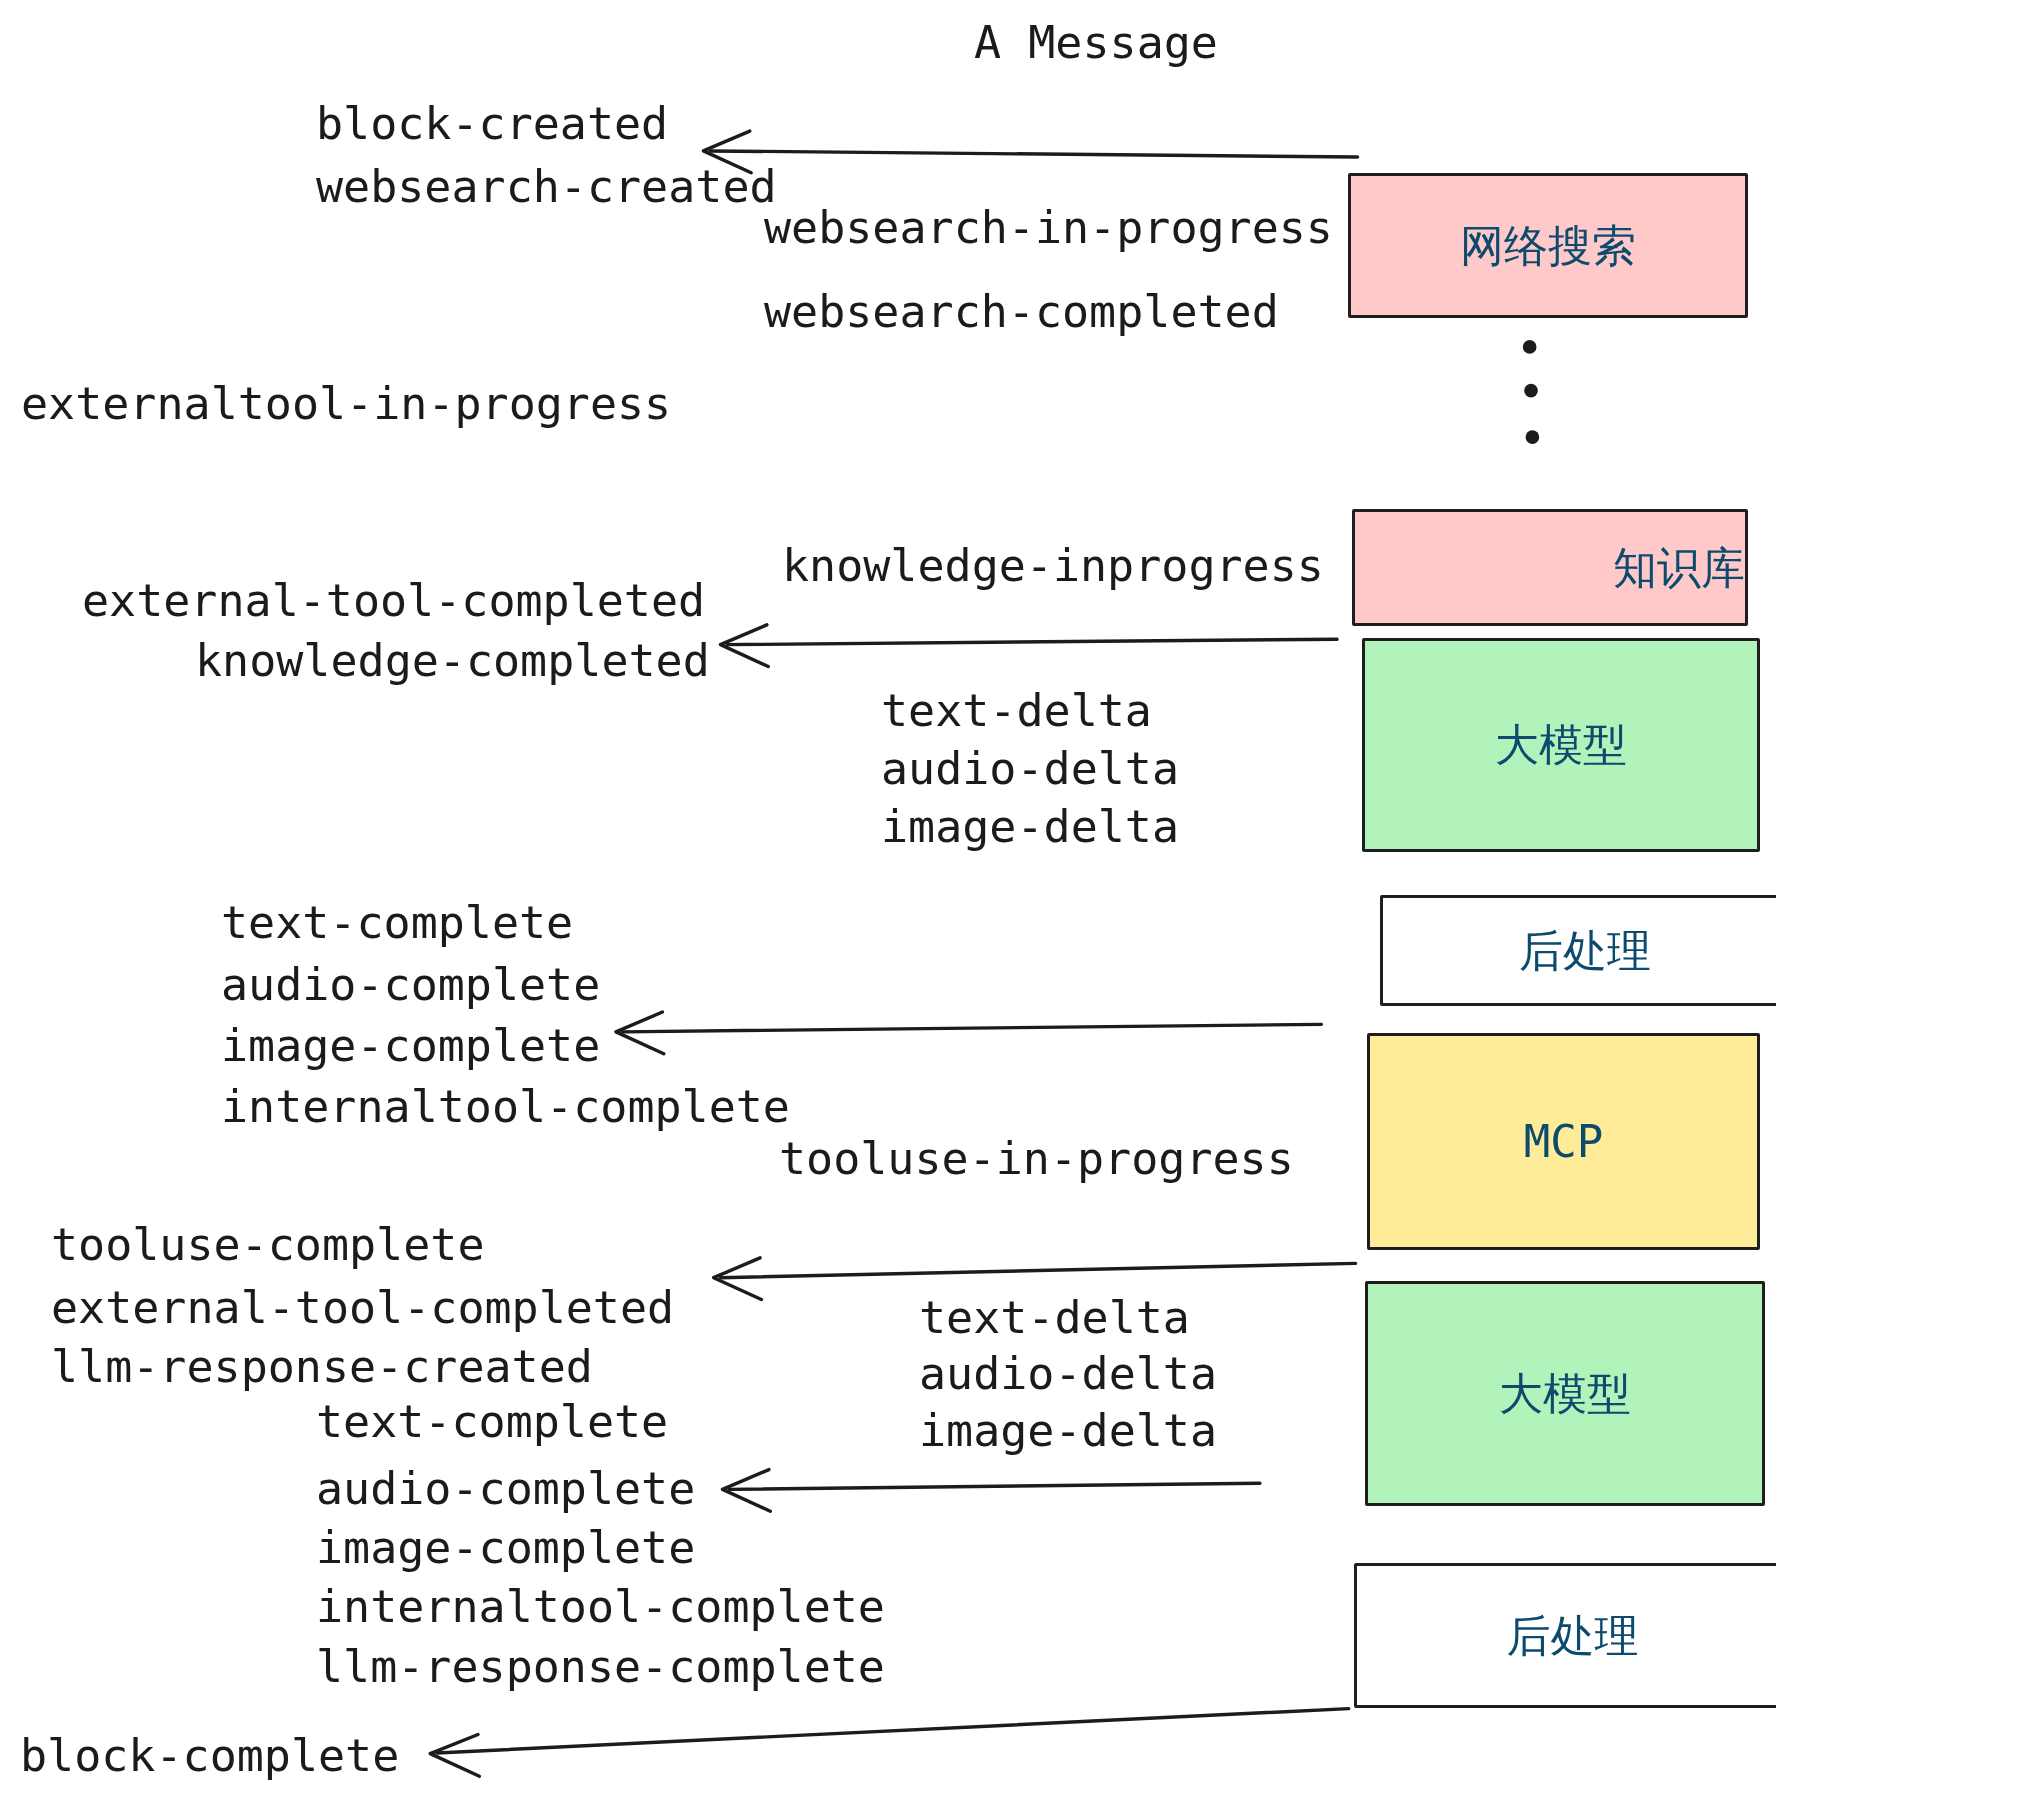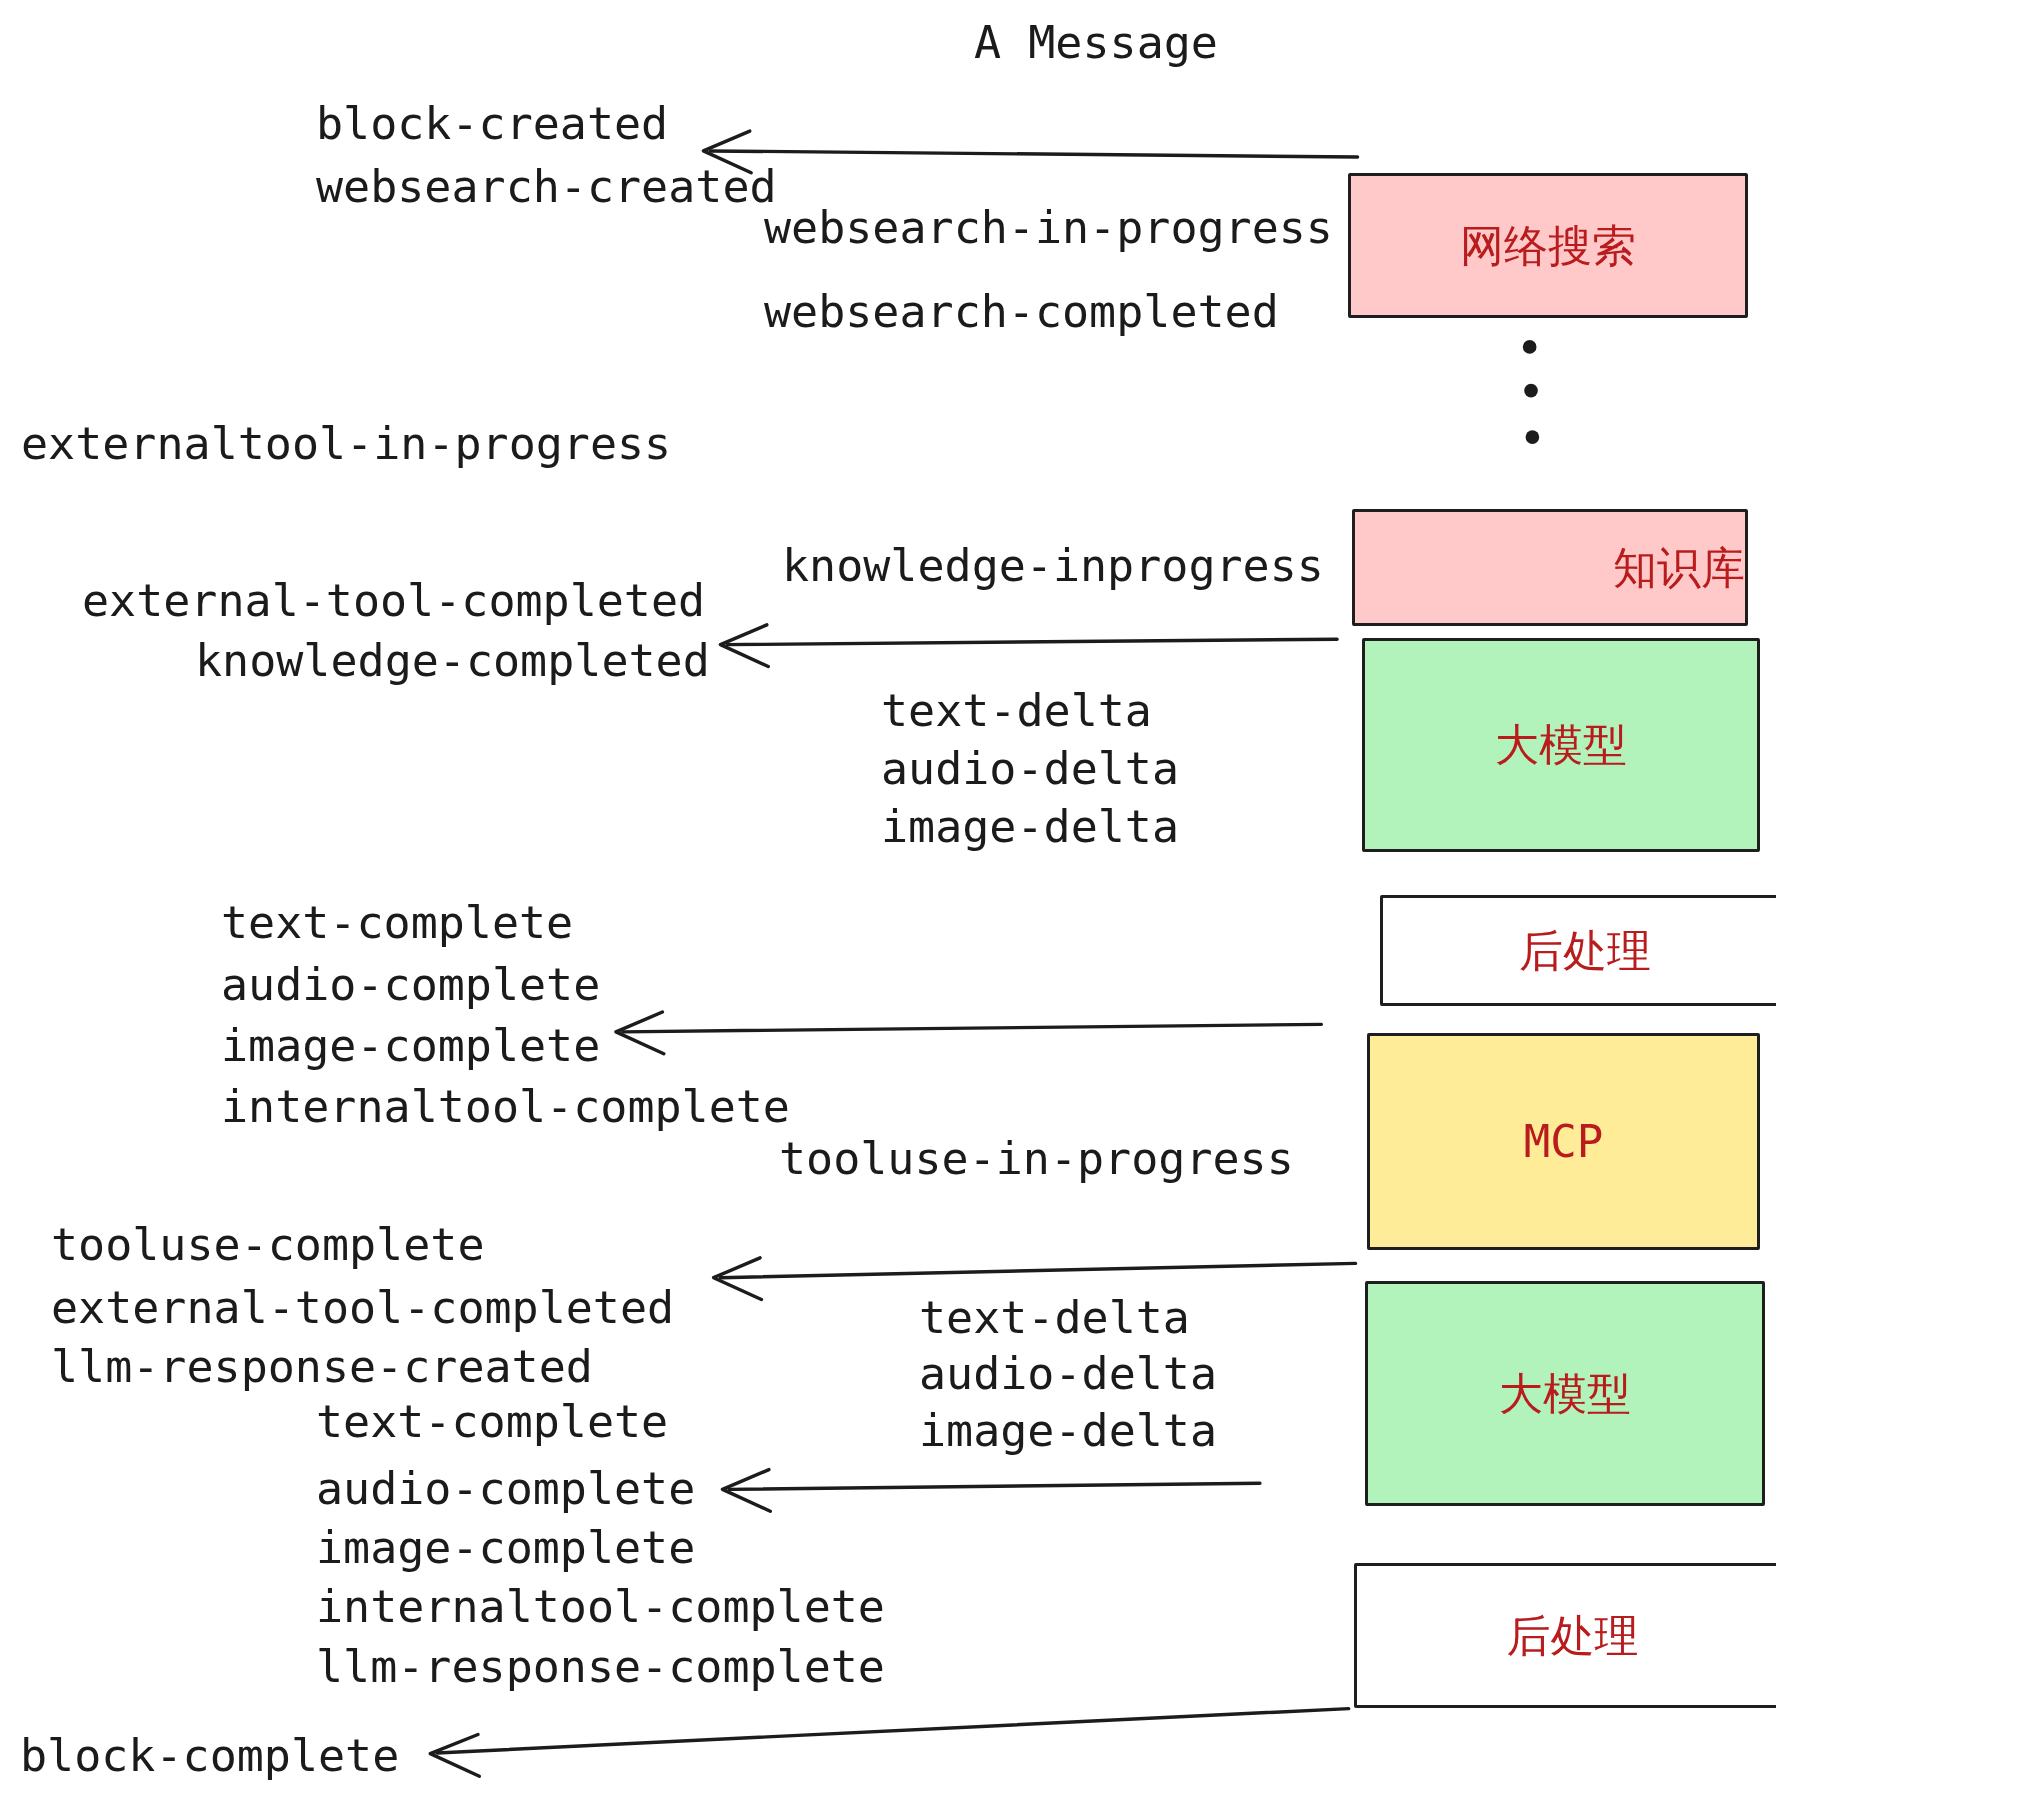--- a/index.html
+++ b/index.html
@@ -40,21 +40,21 @@
     border: 3.4px solid #1e1e1e;
     border-radius: 2px;
     display: flex;
     align-items: center;
     justify-content: center;
   }
   .box-label {
     font-size: 44px;
     line-height: 1;
     white-space: nowrap;
-    color: #b91c1c;
+    color: #0c4a6e;
     font-family: "DejaVu Sans", "Liberation Sans", sans-serif;
   }
   .box-label.mono {
     font-family: "DejaVu Sans Mono", "Liberation Mono", monospace;
   }
   .fill-pink   { background: #ffc9c9; }
   .fill-green  { background: #b2f2bb; }
   .fill-yellow { background: #ffec99; }
   .fill-white  { background: #ffffff; }
   .side-label {
@@ -135,21 +135,21 @@
       <polyline class="stroke" points="2636,1745 2662,1806 2688,1743"></polyline>
     </g>
   </svg>
 
   <div class="title" style="left:1096px; top:42px;">A Message</div>
 
   <div class="ev" style="left:316px;  top:123px;">block-created</div>
   <div class="ev" style="left:316px;  top:186px;">websearch-created</div>
   <div class="ev" style="left:764px; top:227px;">websearch-in-progress</div>
   <div class="ev" style="left:764px; top:311px;">websearch-completed</div>
-  <div class="ev" style="left:21px;   top:443px;text-align:center;">externaltool-in-progress</div>
+  <div class="ev" style="left:21px;   top:403px;text-align:center;">externaltool-in-progress</div>
   <div class="ev" style="left:782px; top:565px;">knowledge-inprogress</div>
   <div class="ev" style="left:82px;  top:600px;">external-tool-completed</div>
   <div class="ev" style="left:195px;  top:660px;">knowledge-completed</div>
   <div class="ev" style="left:881px; top:710px;">text-delta</div>
   <div class="ev" style="left:881px; top:768px;">audio-delta</div>
   <div class="ev" style="left:881px; top:826px;">image-delta</div>
   <div class="ev" style="left:221px;  top:922px;">text-complete</div>
   <div class="ev" style="left:221px;  top:984px;">audio-complete</div>
   <div class="ev" style="left:221px;  top:1045px;">image-complete</div>
   <div class="ev" style="left:221px;  top:1106px;">internaltool-complete</div>

